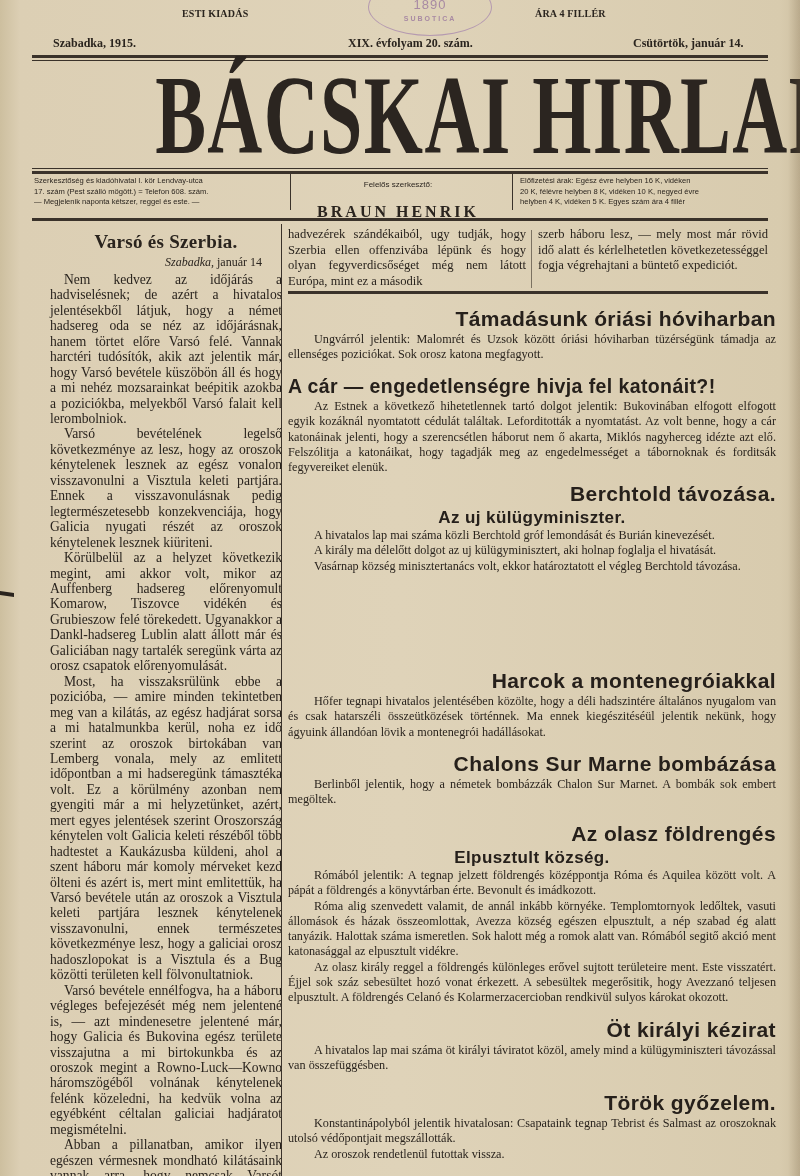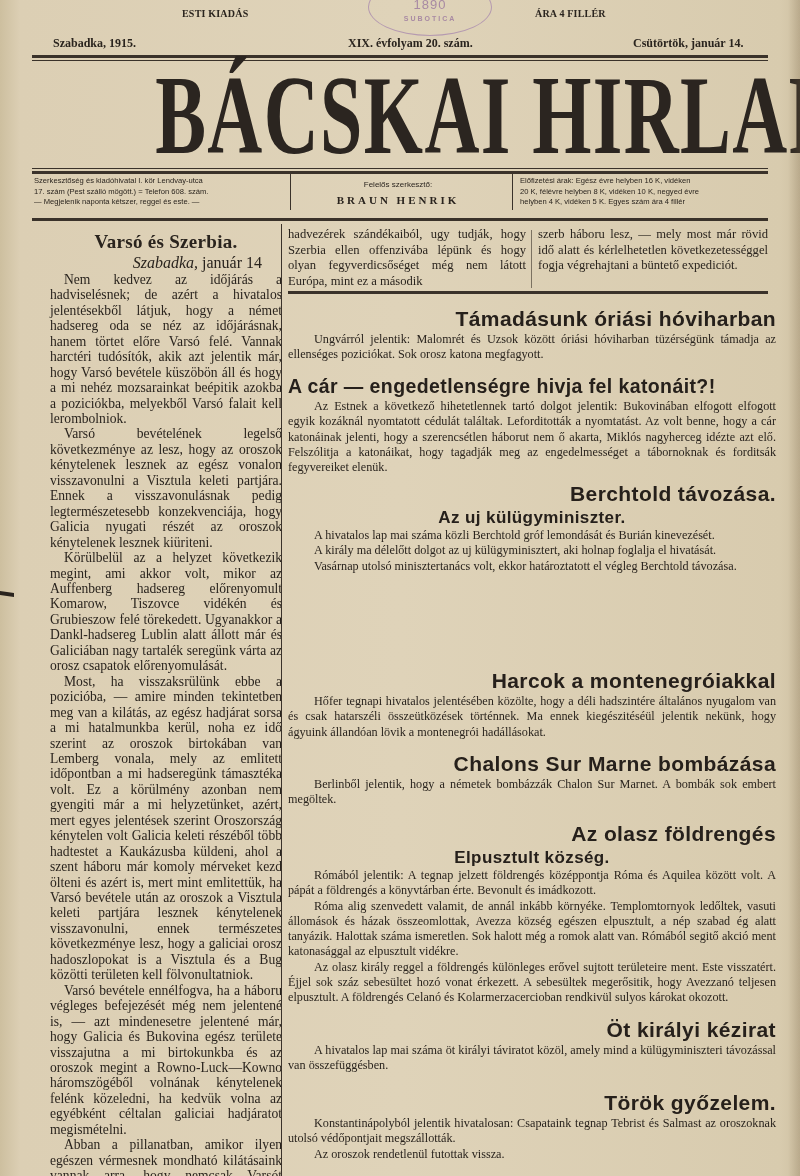--- a/index.html
+++ b/index.html
@@ -49,35 +49,35 @@
     position: absolute; left: 32px; top: 172px; width: 736px; height: 44px;
     font-size: 7.6px; line-height: 10.5px;
     font-family: "Liberation Sans", sans-serif;
   }
   .infobar .cell { position: absolute; top: 4px; }
   .infobar .c1 { left: 2px; width: 250px; }
   .infobar .c2 { left: 266px; width: 200px; text-align: center; }
   .infobar .c3 { left: 488px; width: 248px; }
   .infobar .vline { position: absolute; top: 2px; width: 1px; height: 36px; background: #3a322a; }
   .editor-label { font-size: 8px; margin-top: 4px; display: block; }
-  .editor-name { font-family: "Liberation Serif", serif; font-weight: bold; font-size: 11px; letter-spacing: 3px; display: block; margin-top: 4px; }
+  .editor-name { font-family: "Liberation Serif", serif; font-weight: bold; font-size: 16px; letter-spacing: 3px; display: block; margin-top: 16px; }
 
   .col-left {
     position: absolute; left: 50px; top: 226px; width: 232px;
     font-size: 13.6px; line-height: 15.45px; text-align: justify;
   }
   .col-left p { margin: 0; text-indent: 14px; }
   .col-divider { position: absolute; left: 281px; top: 224px; width: 1px; height: 952px; background: #3a322a; }
 
   .art-title {
     font-family: "Liberation Serif", "DejaVu Serif", serif;
     font-weight: bold; font-size: 19px; text-align: center; margin: 8px 0 6px 0;
     letter-spacing: 0.3px;
   }
-  .byline { text-align: right; font-style: italic; font-size: 16px; padding-right: 20px; margin-bottom: 1px; }
+  .byline { text-align: right; font-style: italic; font-size: 12px; padding-right: 20px; margin-bottom: 1px; }
   .byline .date { font-style: normal; }
 
   .cont-block {
     position: absolute; top: 227px; font-size: 12.6px; line-height: 15.5px; text-align: justify;
   }
   .cont-a { left: 288px; width: 238px; }
   .cont-b { left: 538px; width: 230px; }
   .cont-sep { position: absolute; left: 531px; top: 230px; width: 1px; height: 58px; background: #3a322a; opacity: 0.6; }
   .rule-r { position: absolute; left: 288px; width: 480px; height: 3px; background: #3a322a; }
 
@@ -177,21 +177,21 @@
   <div class="news" style="top:373px;">
     <div class="news-head h-big h-left" style="font-size:19.5px;">A cár — engedetlenségre hivja fel katonáit?!</div>
     <p>Az Estnek a következő hihetetlennek tartó dolgot jelentik: Bukovinában elfogott elfogott egyik kozáknál nyomtatott cédulát találtak. Leforditották a nyomtatást. Az volt benne, hogy a cár katonáinak jelenti, hogy a szerencsétlen háborut nem ő akarta, Miklós nagyherceg idézte azt elő. Felszólitja a katonáikat, hogy tagadják meg az engedelmességet a tábornoknak és forditsák fegyvereiket elenük.</p>
   </div>
 
   <div class="news" style="top:481px;">
     <div class="news-head h-big">Berchtold távozása.</div>
     <div class="news-head h-mid">Az uj külügyminiszter.</div>
     <p>A hivatalos lap mai száma közli Berchtold gróf lemondását és Burián kinevezését.</p>
     <p>A király ma délelőtt dolgot az uj külügyminisztert, aki holnap foglalja el hivatását.</p>
-    <p>Vasárnap utolsó minisztertanács volt, ekkor határoztatott el végleg Berchtold távozása.</p>
+    <p>Vasárnap község minisztertanács volt, ekkor határoztatott el végleg Berchtold távozása.</p>
   </div>
 
   <div class="news" style="top:668px;">
     <div class="news-head h-big">Harcok a montenegróiakkal</div>
     <p>Hőfer tegnapi hivatalos jelentésében közölte, hogy a déli hadszintére általános nyugalom van és csak hatarszéli összeütközések történnek. Ma ennek kiegészitéséül jelentik nekünk, hogy ágyuink állandóan lövik a montenegrói hadállásokat.</p>
   </div>
 
   <div class="news" style="top:751px;">
     <div class="news-head h-big">Chalons Sur Marne bombázása</div>
     <p>Berlinből jelentik, hogy a németek bombázzák Chalon Sur Marnet. A bombák sok embert megöltek.</p>

